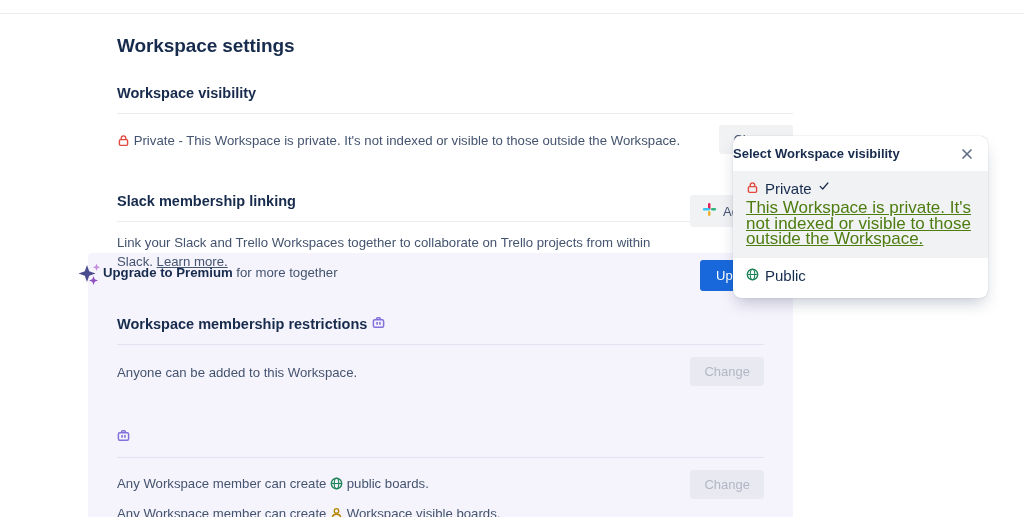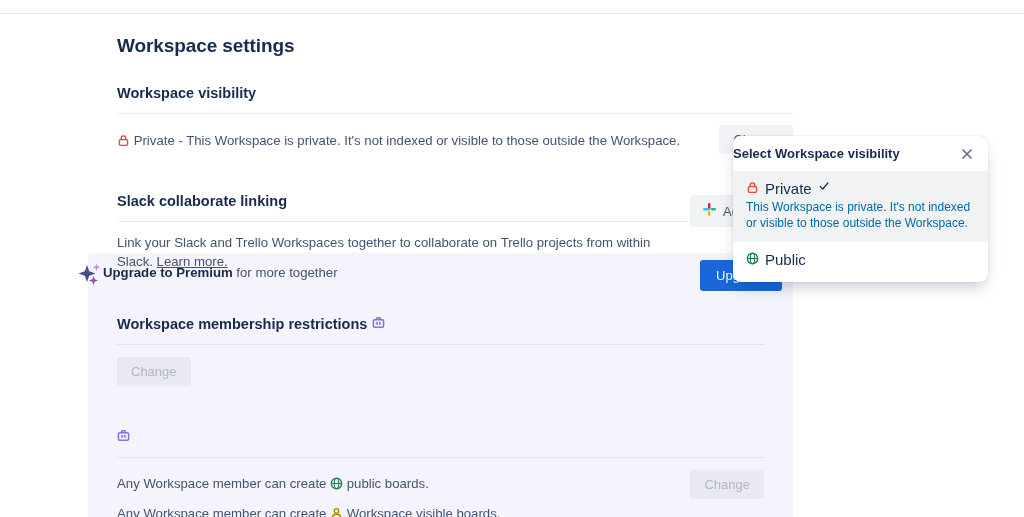--- a/index.html
+++ b/index.html
@@ -123,21 +123,21 @@
     cursor:pointer; display:flex; align-items:center; justify-content:center;
     border-radius:3px;
   }
   .popup-option { padding:8px 13px 11px 13px; cursor:pointer; }
   .popup-option.selected { background:#f1f2f4; }
   .opt-title {
     display:flex; align-items:center; gap:6px;
     font-size:15px; color:#172b4d; line-height:19px; margin-bottom:2px;
   }
   .opt-desc {
-    font-size:12px; color:#0369a1; line-height:15.5px;
+    font-size:17px; color:#4d7c0f; line-height:15.5px;text-decoration:underline;
   }
   .check { color:#172b4d; font-size:12px; }
 </style>
 </head>
 <body>
 
 <div id="root">
 
   <div class="topbar-rule"></div>
 
@@ -165,20 +165,21 @@
           <svg width="13" height="13" viewBox="0 0 14 14">
             <rect x="1.5" y="4" width="11" height="8" rx="1.6" fill="none" stroke="#8270db" stroke-width="1.6"></rect>
             <path d="M5 4 V2.9 A1 1 0 0 1 6 2 H8 A1 1 0 0 1 9 2.9 V4" fill="none" stroke="#8270db" stroke-width="1.6"></path>
             <rect x="4.6" y="6.4" width="1.7" height="3" fill="#8270db"></rect>
             <rect x="7.7" y="6.4" width="1.7" height="3" fill="#8270db"></rect>
           </svg>
         </span>
       </div>
       <div class="panel-rule" style="margin-top:11px;"></div>
       <div class="row" style="margin-top:12px; width:647px;">
+        <div class="row-text" style="padding-top:6px;">Anyone can be added to this Workspace.</div>
         <button class="btn-change muted">Change</button>
       </div>
 
       <div class="section-head" style="margin-top:42px;">
         <span>
           <svg width="13" height="13" viewBox="0 0 14 14">
             <rect x="1.5" y="4" width="11" height="8" rx="1.6" fill="none" stroke="#8270db" stroke-width="1.6"></rect>
             <path d="M5 4 V2.9 A1 1 0 0 1 6 2 H8 A1 1 0 0 1 9 2.9 V4" fill="none" stroke="#8270db" stroke-width="1.6"></path>
             <rect x="4.6" y="6.4" width="1.7" height="3" fill="#8270db"></rect>
             <rect x="7.7" y="6.4" width="1.7" height="3" fill="#8270db"></rect>
@@ -236,21 +237,21 @@
             <rect x="2.6" y="6" width="8.8" height="6.3" rx="1.2" fill="none" stroke="#e2483d" stroke-width="1.5"></rect>
             <path d="M4.6 6 V4.4 A2.4 2.4 0 0 1 9.4 4.4 V6" fill="none" stroke="#e2483d" stroke-width="1.5"></path>
           </svg>
         </span>
         <span>Private - This Workspace is private. It's not indexed or visible to those outside the Workspace.</span>
       </div>
       <button class="btn-change">Change</button>
     </div>
 
     <div class="section-head" style="margin-top:38px;">
-      <span>Slack collaborate linking</span>
+      <span>Slack membership linking</span>
     </div>
     <div class="rule" style="margin-top:11px;"></div>
 
     <div class="row-text" style="margin-top:11px; width:572px;">
       <span>Link your Slack and Trello Workspaces together to collaborate on Trello projects from within Slack.</span>
       <a class="link" href="#">Learn more.</a>
     </div>
 
   </div>
 

